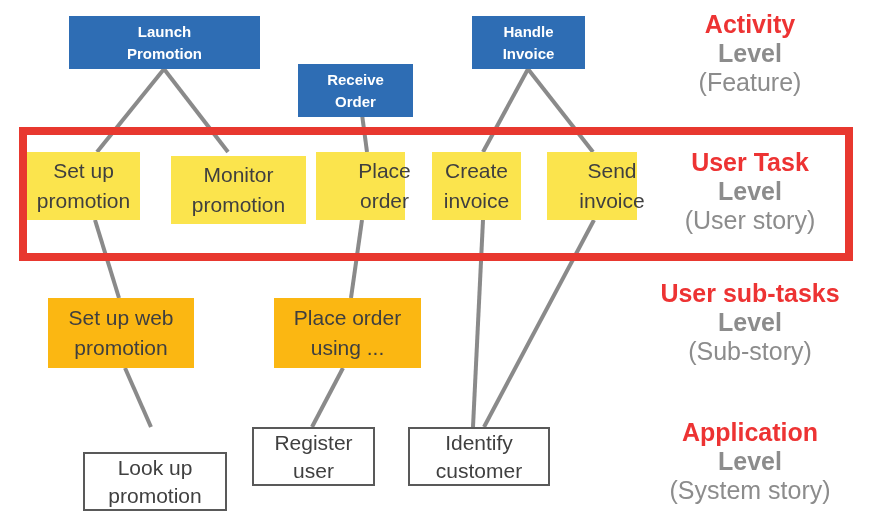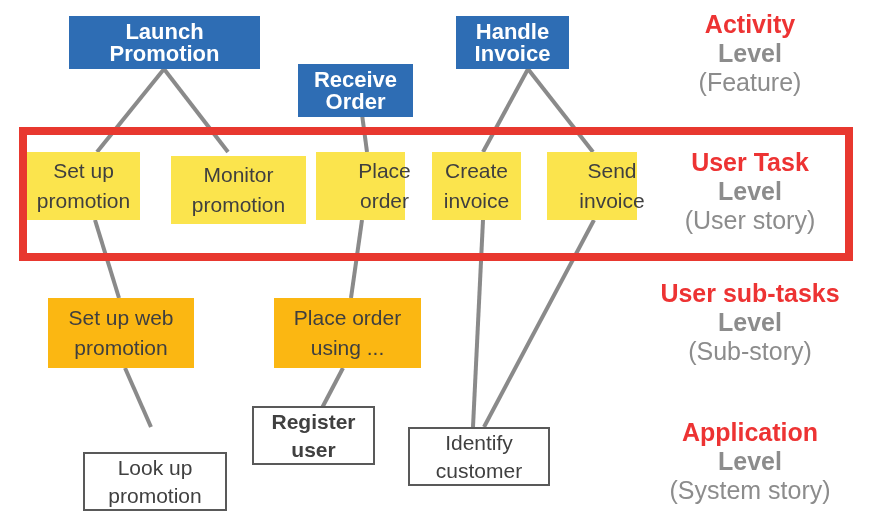--- a/index.html
+++ b/index.html
@@ -4,42 +4,42 @@
 <style>
   html,body{margin:0;padding:0;background:#ffffff;}
   body{width:870px;height:513px;position:relative;overflow:hidden;
        font-family:"Liberation Sans", sans-serif;}
   .stage{position:absolute;left:0;top:0;width:870px;height:513px;}
   .wires{position:absolute;left:0;top:0;z-index:1;}
   .red-frame{position:absolute;left:19px;top:127px;width:834px;height:134px;
              border:8px solid #e8382f;box-sizing:border-box;z-index:2;}
   .node{position:absolute;box-sizing:border-box;display:flex;align-items:center;
         justify-content:center;text-align:center;white-space:pre-line;z-index:3;}
-  .activity{background:#2e6db4;color:#ffffff;font-weight:bold;font-size:22px;line-height:22px;}
+  .activity{background:#2e6db4;color:#ffffff;font-weight:bold;font-size:15px;line-height:22px;}
   .task{background:#fbe44d;color:#3f3f3f;font-size:21px;line-height:30px;}
   .subtask{background:#fbb712;color:#3f3f3f;font-size:21px;line-height:30px;}
   .app{background:#ffffff;border:2px solid #595959;color:#404040;font-size:21px;line-height:28px;}
   .level-label{position:absolute;width:260px;text-align:center;z-index:3;
                font-size:25px;line-height:29px;}
   .level-title{color:#ed3333;font-weight:bold;}
   .level-word{color:#8c8c8c;font-weight:bold;}
   .level-story{color:#8c8c8c;}
   
   .p-launch{left:69px;top:16px;width:191px;height:53px;}
   .p-receive{left:298px;top:16px;width:115px;height:53px;margin-top:48px;}
-  .p-handle{left:456px;top:16px;width:113px;height:53px;}
+  .p-handle{left:472px;top:16px;width:113px;height:53px;}
   .p-setup{left:27px;top:152px;width:113px;height:68px;}
   .p-monitor{left:171px;top:156px;width:135px;height:68px;}
   .p-place{left:316px;top:152px;width:89px;height:68px;padding-left:48px;}
   .p-create{left:432px;top:152px;width:89px;height:68px;}
   .p-send{left:547px;top:152px;width:90px;height:68px;padding-left:40px;}
   .p-setupweb{left:48px;top:298px;width:146px;height:70px;}
   .p-placeusing{left:274px;top:298px;width:147px;height:70px;}
   .p-lookup{left:83px;top:452px;width:144px;height:59px;}
-  .p-register{left:252px;top:406px;width:123px;height:59px;font-weight:bold;}
+  .p-register{left:252px;top:427px;width:123px;height:59px;}
   .p-identify{left:408px;top:427px;width:142px;height:59px;}
   
   .p-l1{left:620px;top:10px;}
   .p-l2{left:620px;top:148px;}
   .p-l3{left:620px;top:279px;}
   .p-l4{left:620px;top:418px;}
 </style>
 </head>
 <body>
 

